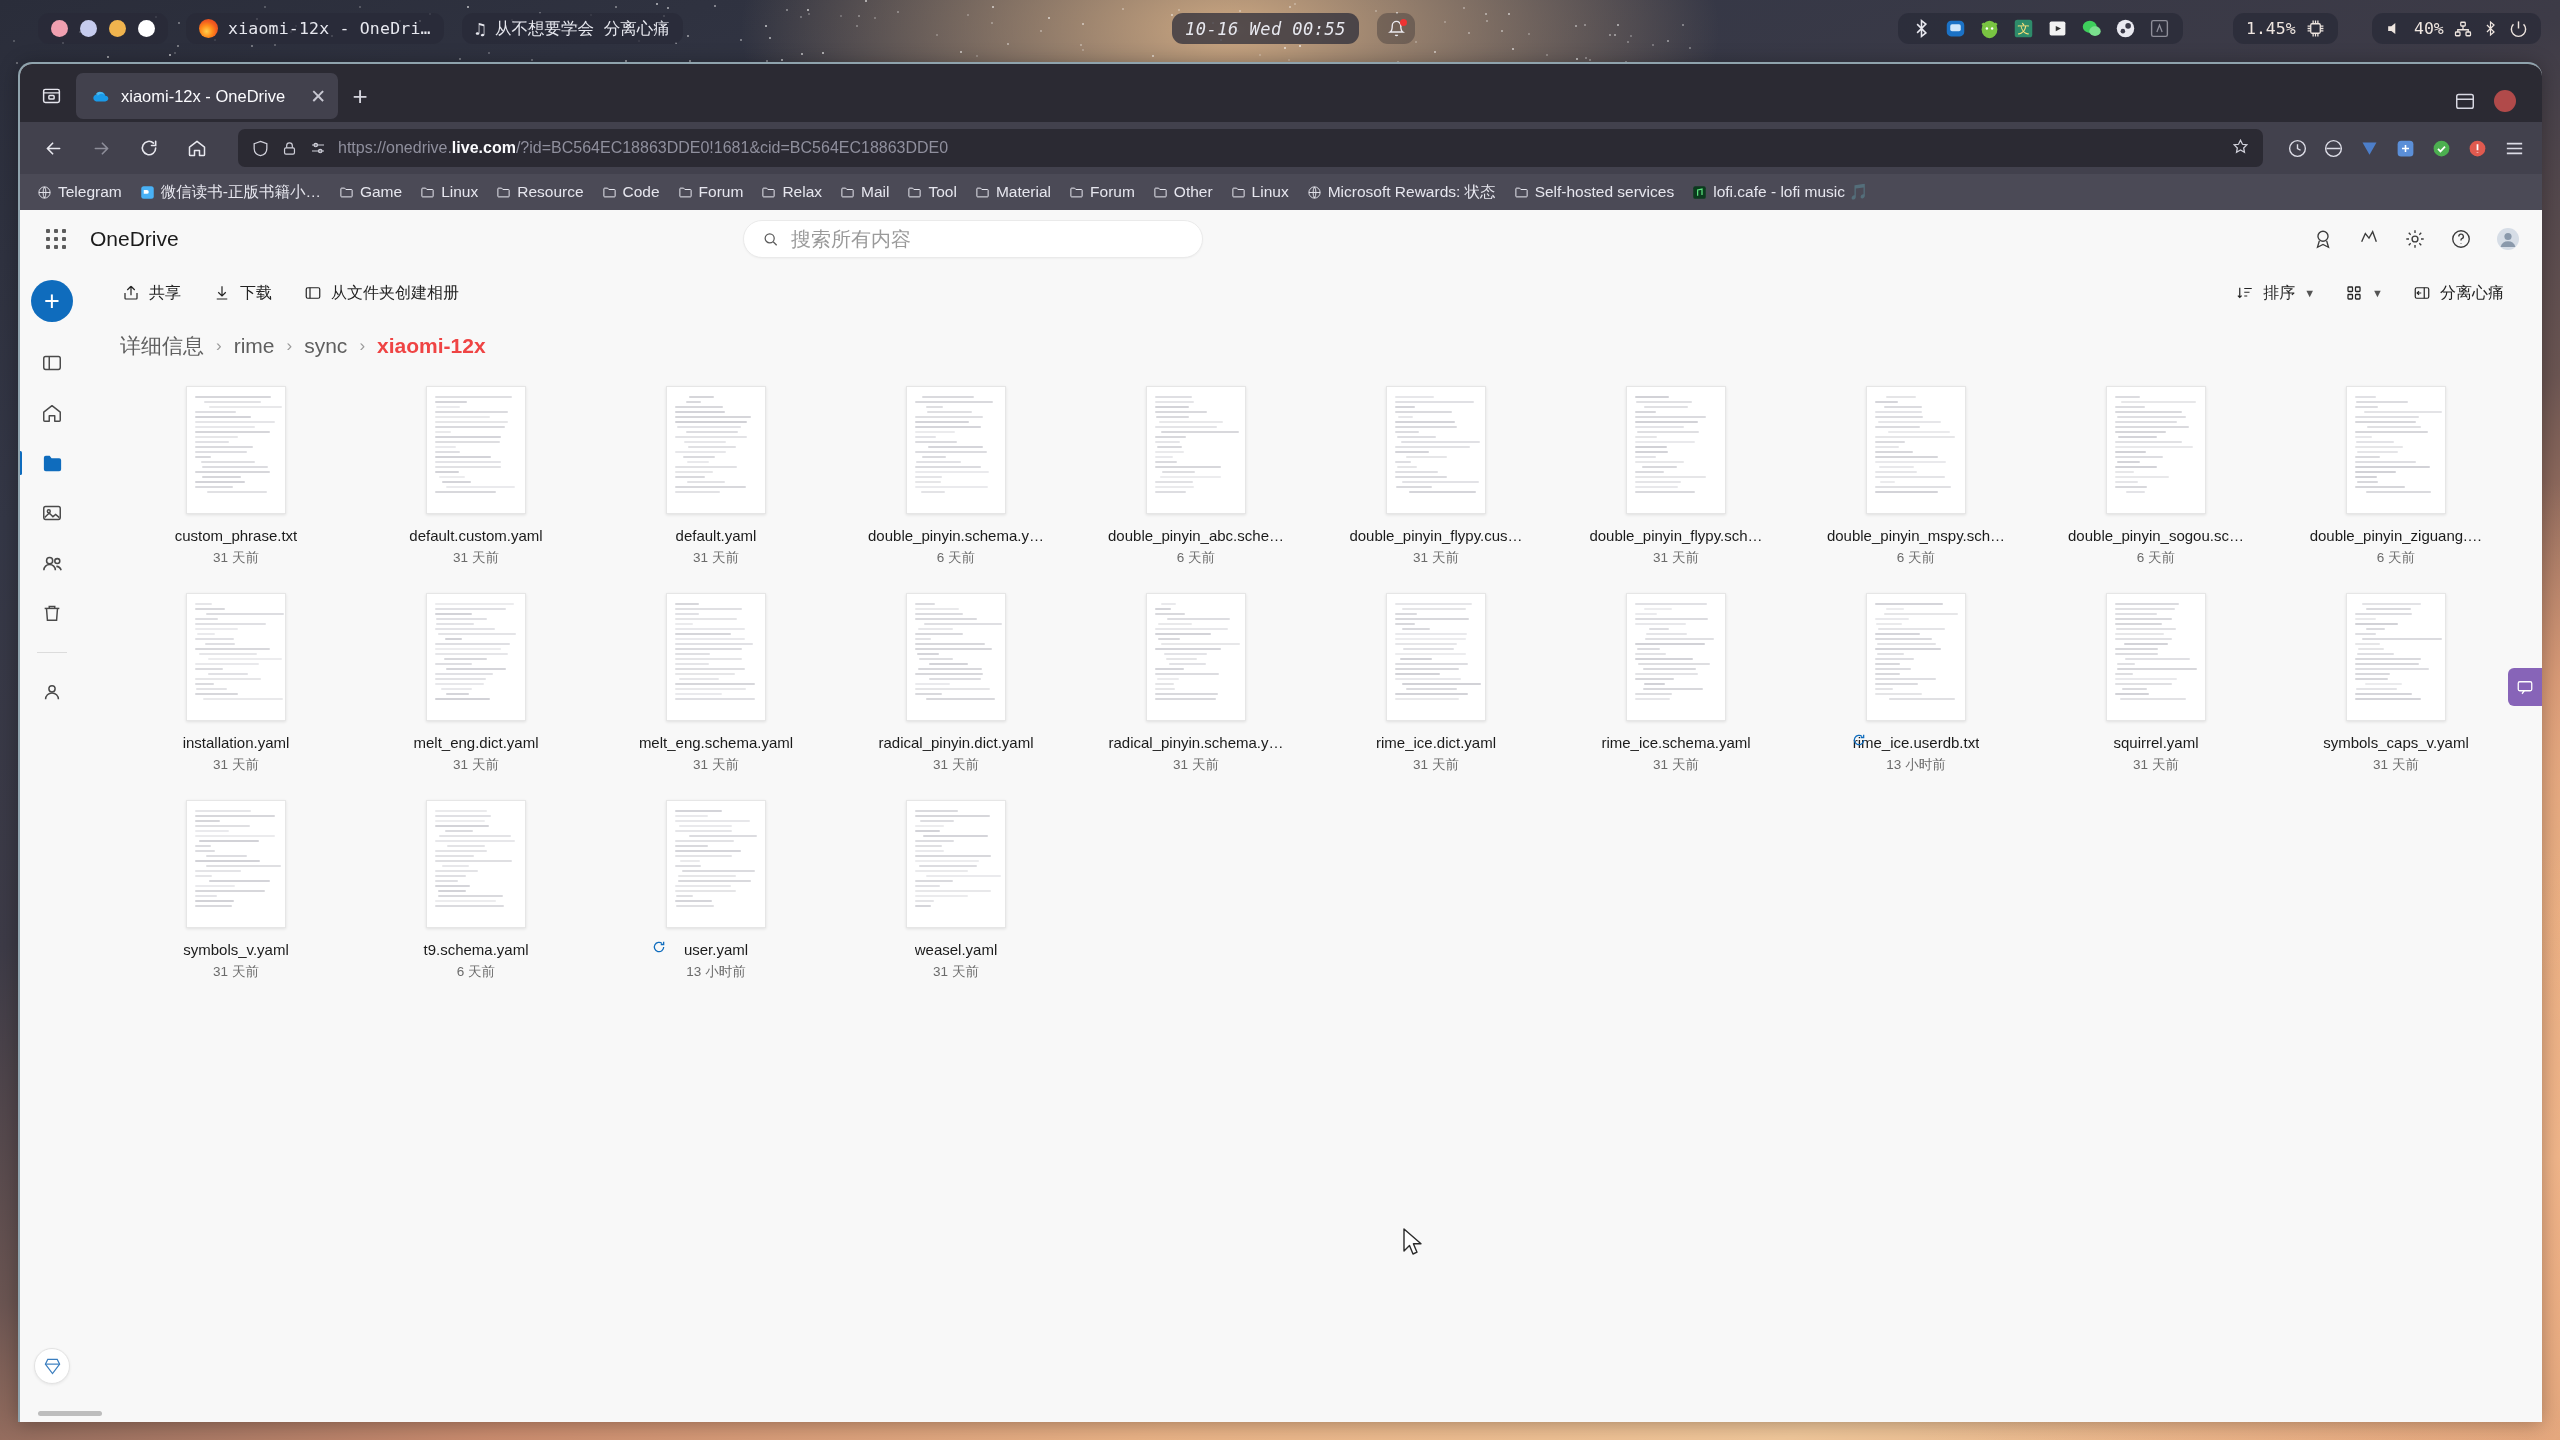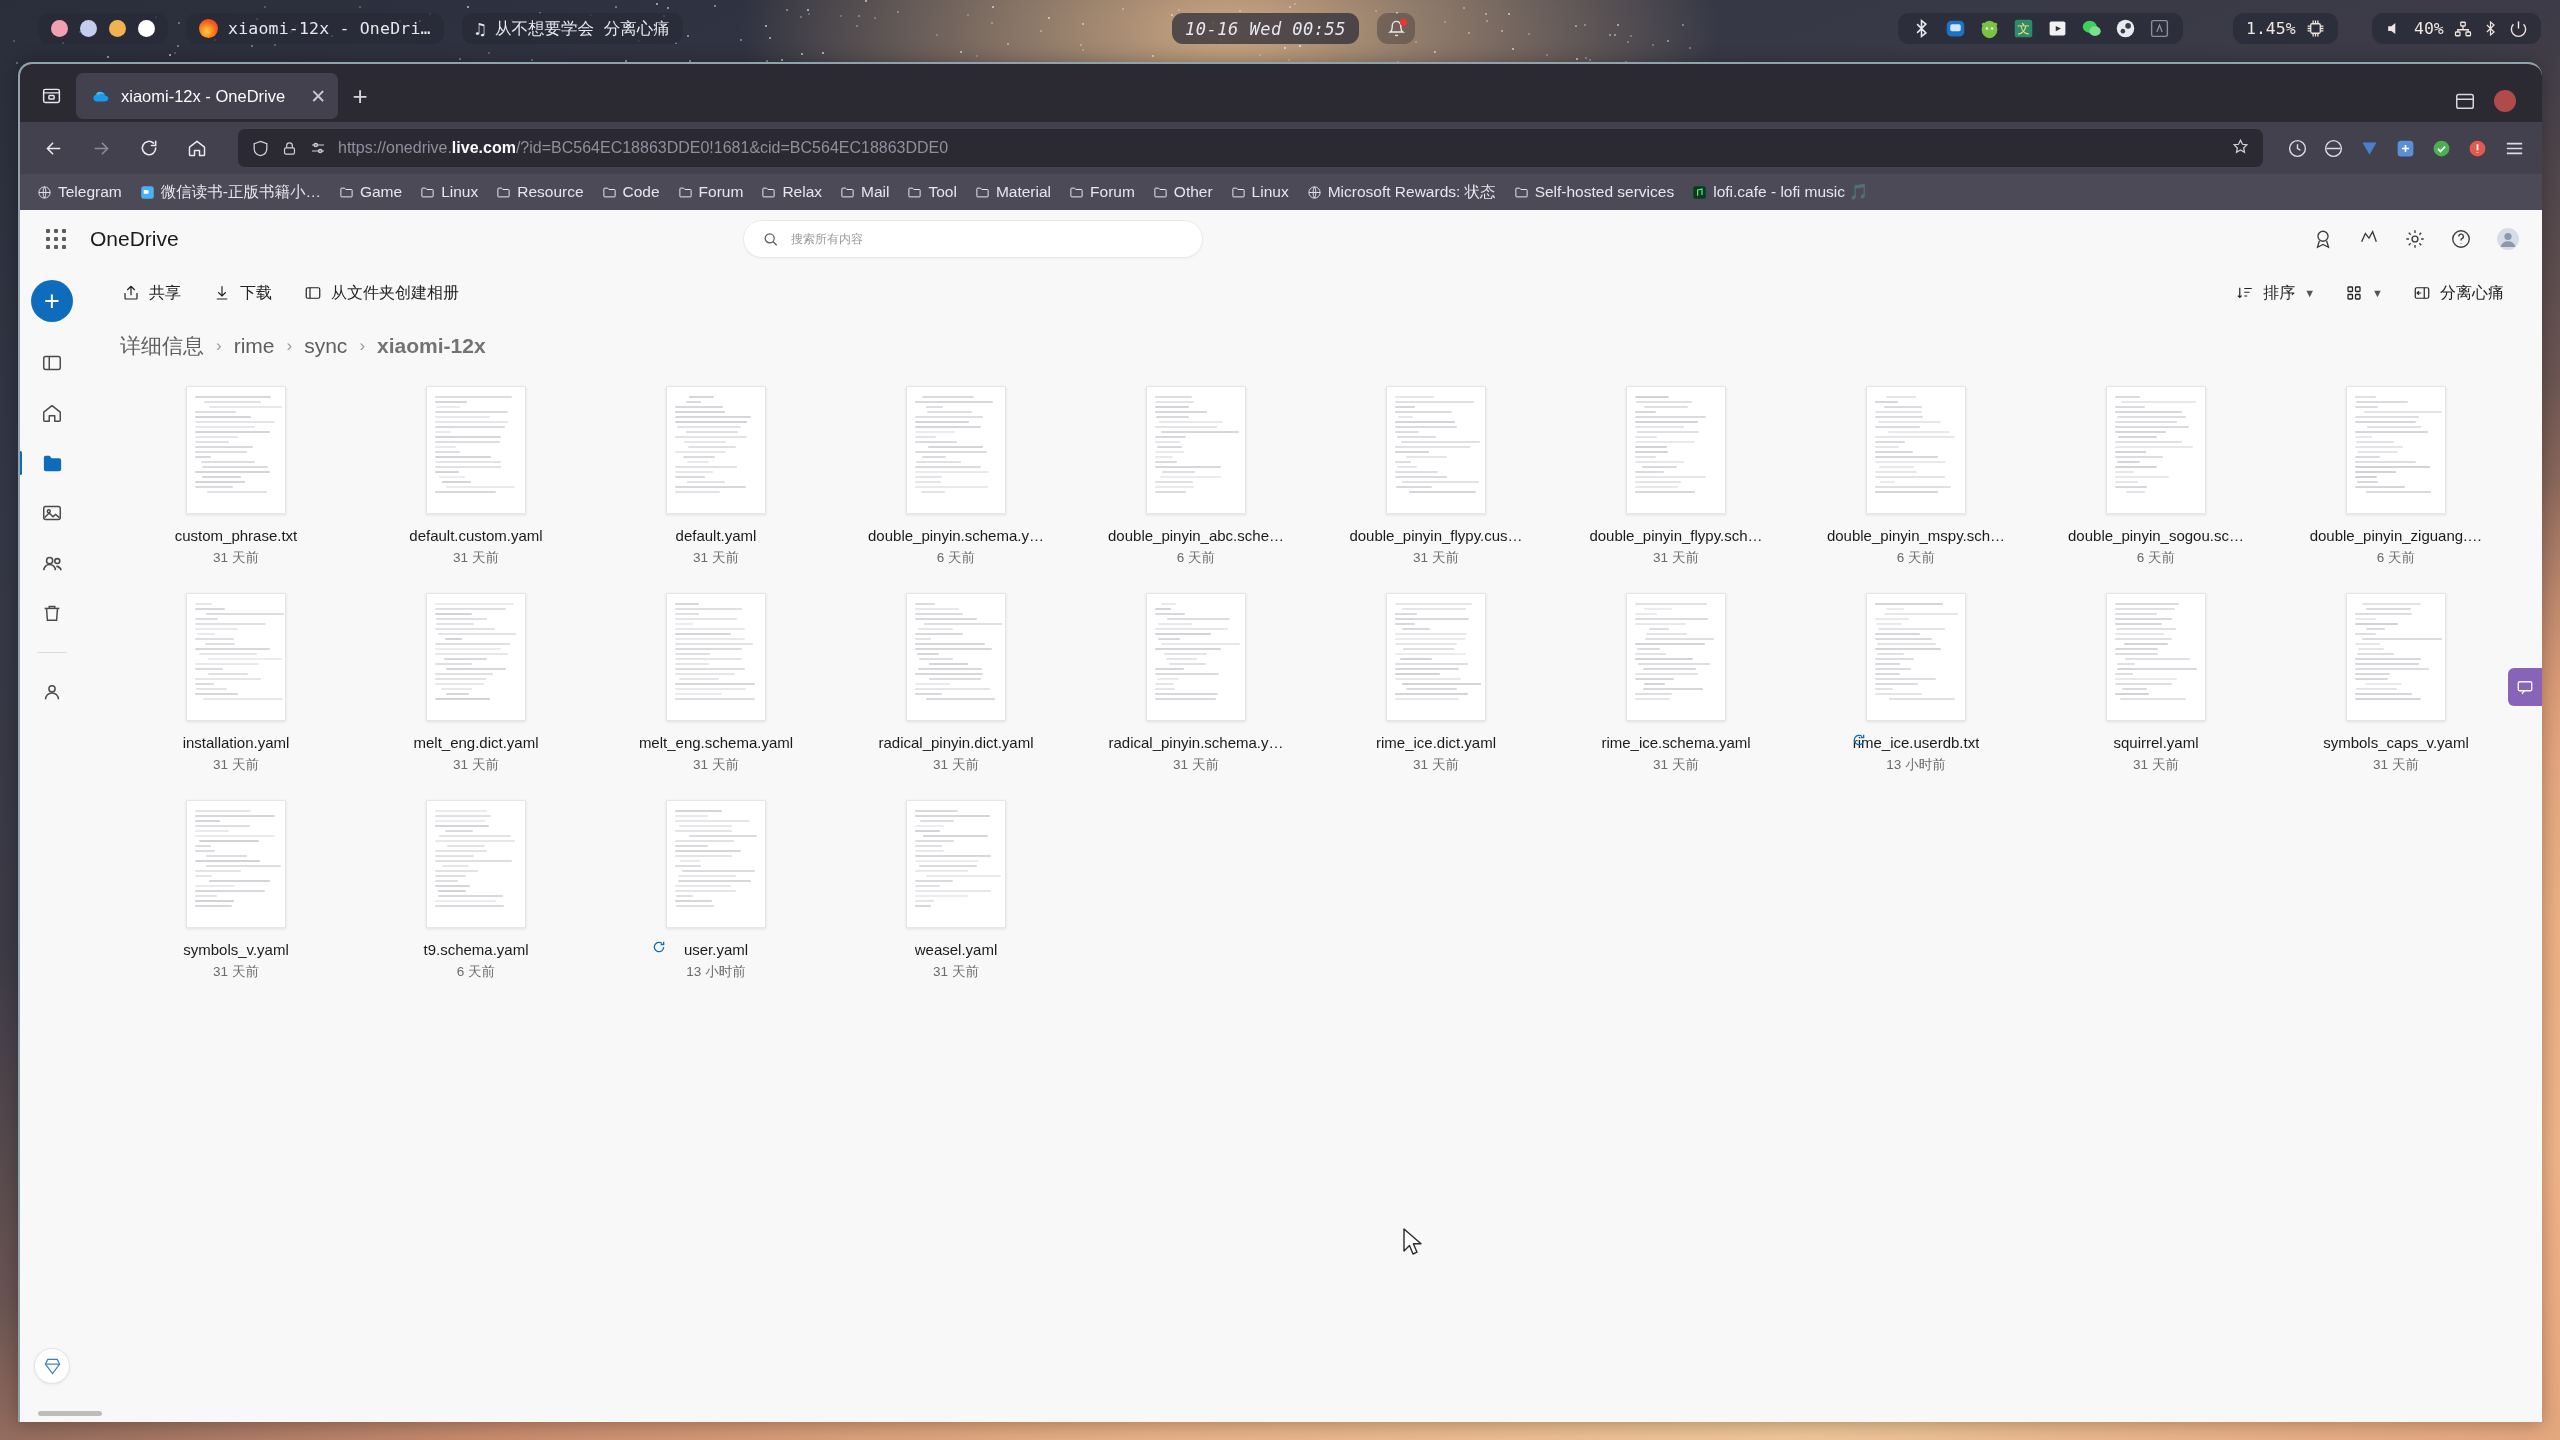--- a/index.html
+++ b/index.html
@@ -126,21 +126,21 @@
   .waffle i { width: 4px; height: 4px; background: #5c5c5c; border-radius: 1px; display: block; }
   .od-brand { font-size: 21px; color: #1b1b1b; }
   .od-search {
     width: 460px; height: 38px; background: #fff; border-radius: 19px;
     display: flex; align-items: center; gap: 12px; padding: 0 18px;
     border: 1px solid #eaeaea; box-shadow: 0 1px 2px rgba(0,0,0,.04);
     margin: 0 auto;
   }
   .od-search input {
     border: none; outline: none; background: transparent;
-    font-size: 12px; color: #555; width: 100%; font-family: Liberation Serif, serif;
+    font-size: 20px; color: #555; width: 100%; font-family: Liberation Serif, serif;
   }
   .od-search input::placeholder { color: #9a9a9a; }
   .od-hdr-right { display: flex; align-items: center; gap: 24px; margin-left: auto; }
 
   .od-body { flex: 1; display: flex; min-height: 0; }
   .od-rail {
     width: 64px; flex: none; display: flex; flex-direction: column;
     align-items: center; padding-top: 12px; gap: 16px; position: relative;
   }
   .rail-plus {
@@ -177,21 +177,21 @@
     font-family: "Liberation Sans", sans-serif; white-space: nowrap;
   }
   .tb-right { margin-left: auto; display: flex; align-items: center; gap: 6px; }
   .chev { font-size: 11px; color: #555; }
 
   .breadcrumb {
     display: flex; align-items: center; gap: 12px;
     padding: 14px 26px 10px 36px; font-size: 21px; color: #5f5f5f; flex: none;
   }
   .breadcrumb .sep { color: #9a9a9a; font-size: 17px; }
-  .breadcrumb .cur { color: #737373; font-weight: 700; }
+  .breadcrumb .cur { color: #ef4444; font-weight: 700; }
 
   .grid-wrap { flex: 1; overflow: hidden; padding: 8px 26px 0 32px; }
   .grid {
     display: grid;
     grid-template-columns: repeat(10, 1fr);
     row-gap: 8px;
   }
   .tile {
     display: flex; flex-direction: column; align-items: center;
     padding: 8px 4px 10px; border-radius: 6px; position: relative;

